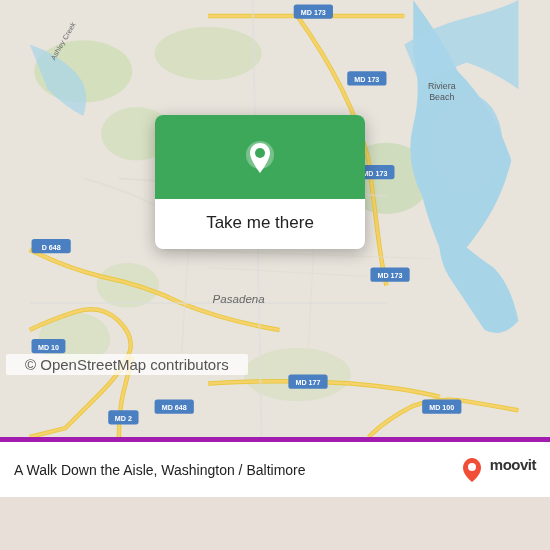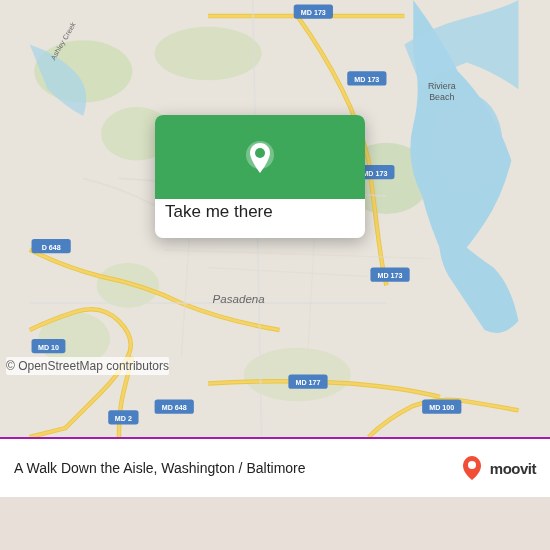--- a/index.html
+++ b/index.html
@@ -50,22 +50,22 @@
       align-items: center;
       padding: 22px 0 18px 0;
     }
 
     .location-icon {
       width: 44px;
       height: 44px;
     }
 
     .popup-bottom {
-      padding: 3px 10px 16px 10px;
-      text-align: left;
+      padding: 14px 10px 16px 10px;
+      text-align: center;
       width: 100%;
     }
 
     .take-me-there-text {
       font-size: 17px;
       color: #222;
       font-weight: 400;
     }
 
     
@@ -83,57 +83,57 @@
     }
 
     
     #bottom-bar {
       width: 550px;
       height: 60px;
       background: white;
       display: flex;
       align-items: center;
       padding: 0 14px;
-      border-top: 2px solid #a21caf;
+      border-top: 5px solid #a21caf;
       gap: 10px;
     }
 
     .bottom-title {
       font-size: 14px;
       color: #222;
       font-weight: 500;
       flex: 1;
     }
 
     .moovit-logo {
       display: flex;
-      align-items: center;
+      align-items: flex-start;
       gap: 4px;
     }
 
     .moovit-pin {
       width: 28px;
       height: 28px;
     }
 
     .moovit-text {
       font-size: 15px;
       font-weight: bold;
       color: #333;
       letter-spacing: -0.5px;
     }
 
     .attribution {
       position: absolute;
       bottom: 62px;
       left: 6px;
-      font-size: 12px;
+      font-size: 15px;
       color: #555;
       background: rgba(255,255,255,0.75);
-      padding: 2px 0;
+      padding: 2px 19px;
       border-radius: 2px;
       margin-top: 31px;
     }
   </style>
 </head>
 <body>
 
 <div id="map-container">
 
   <svg class="map-bg" viewBox="0 0 550 490" xmlns="http://www.w3.org/2000/svg">

